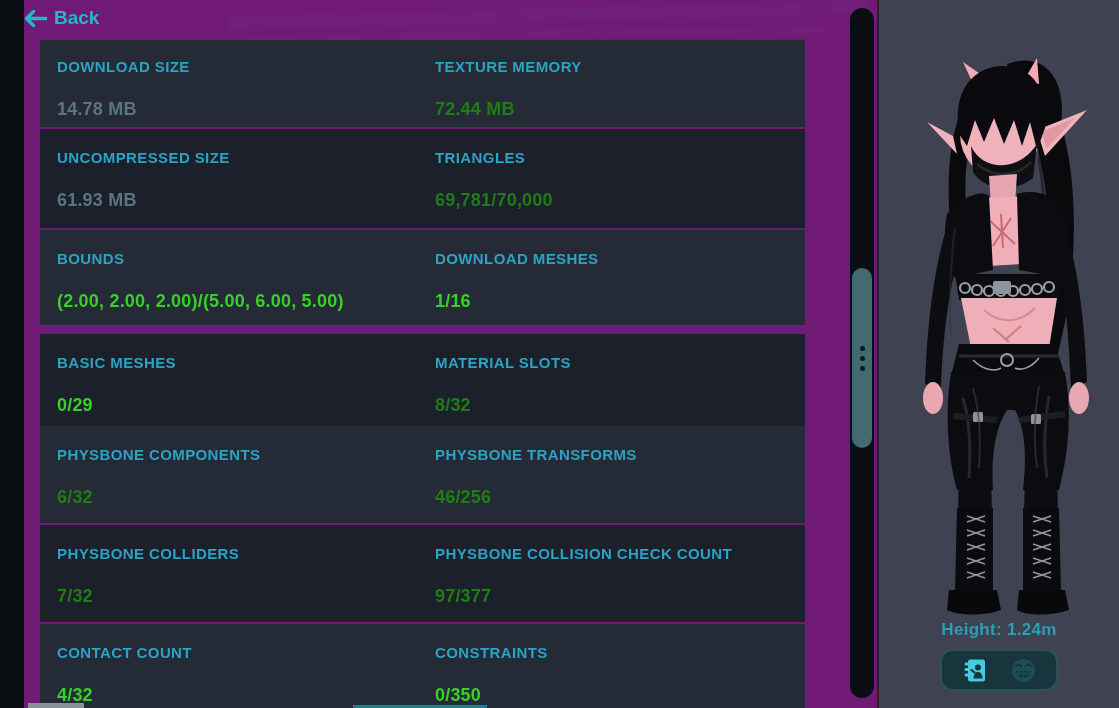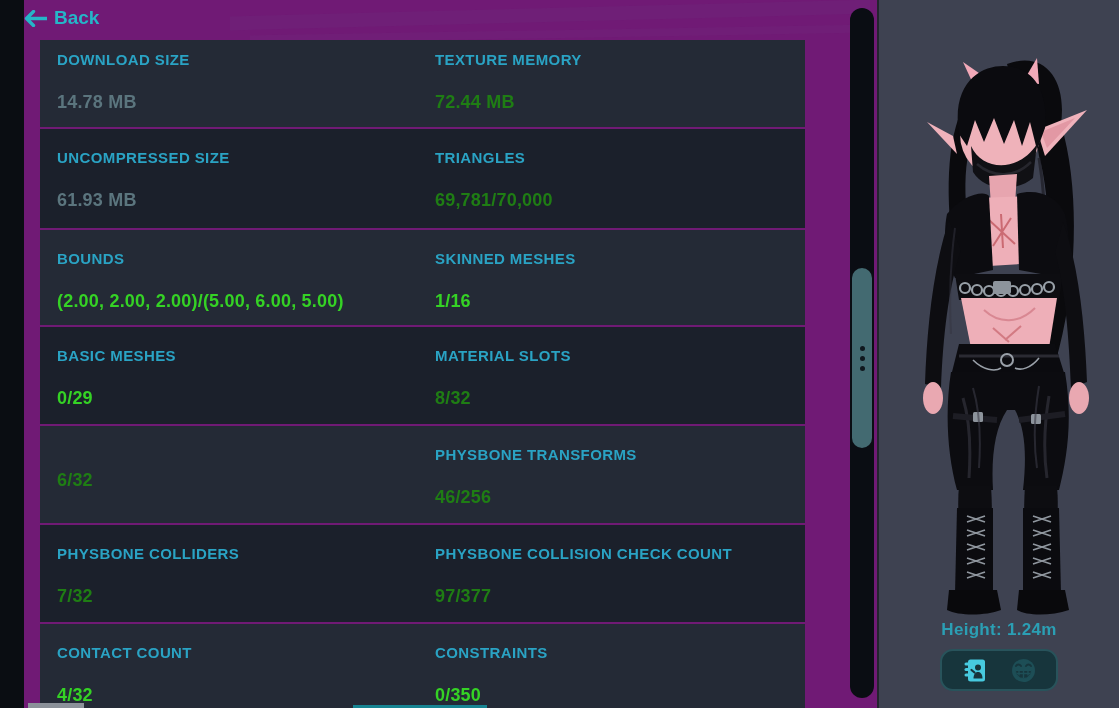--- a/index.html
+++ b/index.html
@@ -24,21 +24,21 @@
   .stat-row.dark { background:#1b202b;text-decoration:underline; }
   .cell { position:absolute; top:0; bottom:0; }
   .cell.left  { left:17px;  width:360px; }
   .cell.right { left:395px; width:365px; }
   .stat-label { color:#2aa3c4; font-weight:bold; font-size:15px; letter-spacing:0.4px; }
   .stat-value { font-weight:bold; font-size:18px; letter-spacing:0.2px; margin-top:24px; }
   .tone-muted { color:#5b757e; }
   .tone-green { color:#1f7d14; }
   .tone-lime  { color:#35d225; }
   .row-pad  .cell { padding-top:20px; }
-  .row-cut  .cell { padding-top:11px; }   
+  .row-cut  .cell { padding-top:18px; }   
 
   
   .bottom-teal-bar { position:absolute; left:353px; top:705px; width:134px; height:3px; background:#178492; }
   .bottom-gray-box { position:absolute; left:28px; top:703px; width:56px; height:5px; background:#8b9199; }
 
   
   .scroll-track { position:absolute; left:850px; top:8px; width:24px; height:690px; background:#0a0d13; border-radius:12px; }
   .scroll-thumb { position:absolute; left:2px; top:260px; width:20px; height:180px; background:#436a71; border-radius:10px;
                   display:flex; flex-direction:column; align-items:center; justify-content:center; gap:5px; cursor:grab; }
   .scroll-thumb .dot { width:5px; height:5px; border-radius:50%; background:#10181e; }
@@ -92,38 +92,39 @@
       <div class="stat-value tone-green">69,781/70,000</div>
     </div>
   </div>
 
   <div class="stat-row row-pad" style="top:230px;height:95px;">
     <div class="cell left">
       <div class="stat-label">BOUNDS</div>
       <div class="stat-value tone-lime">(2.00, 2.00, 2.00)/(5.00, 6.00, 5.00)</div>
     </div>
     <div class="cell right">
-      <div class="stat-label">SKINNED MESHES</div>
+      <div class="stat-label">DOWNLOAD MESHES</div>
       <div class="stat-value tone-lime">1/16</div>
     </div>
   </div>
 
-  <div class="stat-row dark row-pad" style="top:327px;height:97px;">
+  <div class="stat-row dark row-pad" style="top:334px;height:97px;">
     <div class="cell left">
       <div class="stat-label">BASIC MESHES</div>
       <div class="stat-value tone-lime">0/29</div>
     </div>
     <div class="cell right">
       <div class="stat-label">MATERIAL SLOTS</div>
       <div class="stat-value tone-green">8/32</div>
     </div>
   </div>
 
   <div class="stat-row row-pad" style="top:426px;height:97px;">
     <div class="cell left">
+      <div class="stat-label">PHYSBONE COMPONENTS</div>
       <div class="stat-value tone-green">6/32</div>
     </div>
     <div class="cell right">
       <div class="stat-label">PHYSBONE TRANSFORMS</div>
       <div class="stat-value tone-green">46/256</div>
     </div>
   </div>
 
   <div class="stat-row dark row-pad" style="top:525px;height:97px;">
     <div class="cell left">

